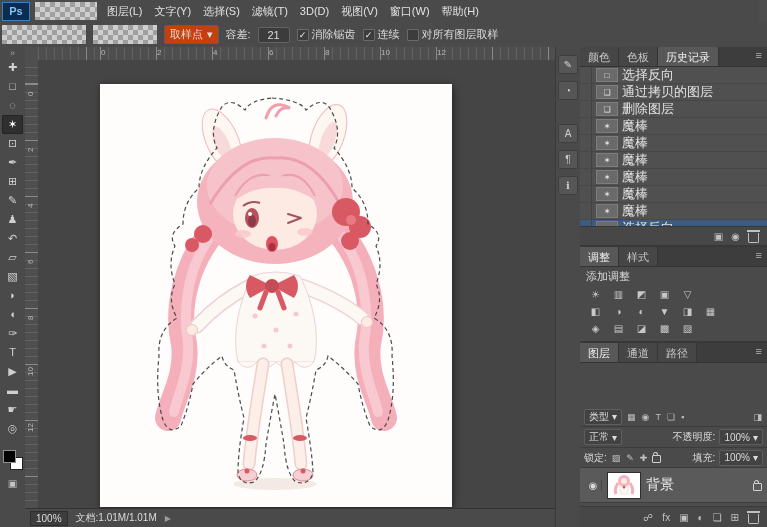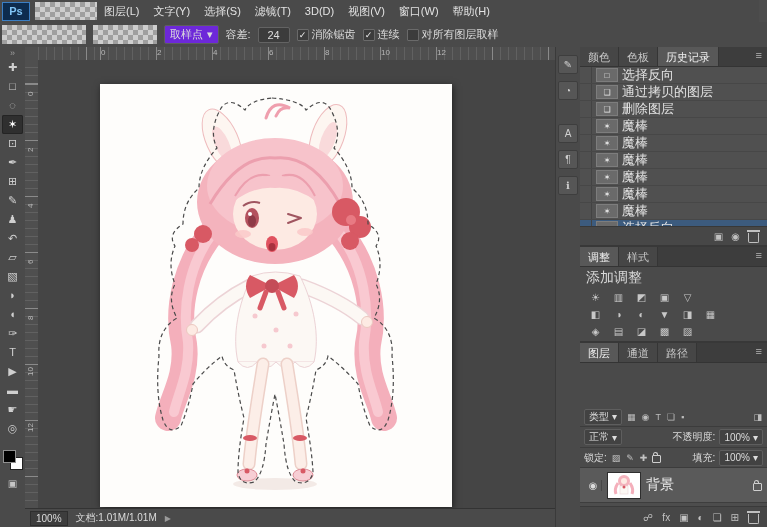--- a/index.html
+++ b/index.html
@@ -9,27 +9,27 @@
   .mosaic{background-image:
       linear-gradient(45deg,#9f9f9f 25%,transparent 25%,transparent 75%,#9f9f9f 75%),
       linear-gradient(45deg,#9f9f9f 25%,#cecece 25%,#cecece 75%,#9f9f9f 75%);
       background-size:10px 10px;background-position:0 0,5px 5px;}
   
   .menu-bar{position:absolute;top:0;left:0;right:8px;height:22px;background:#4a4a4a;
       border-bottom:1px solid #303030;display:flex;align-items:center;}
   .ps-logo{width:26px;height:17px;margin-left:2px;background:#0d2c4e;color:#7fc4f5;
       border:1px solid #3b7fc4;font-weight:bold;font-size:11px;display:flex;align-items:center;justify-content:center;}
   .m-menu{width:62px;height:18px;margin-left:5px;}
-  .menu-item{padding:0 7px;line-height:22px;color:#e3e3e3;font-size:11px;white-space:nowrap;}
+  .menu-item{padding:0 2px;line-height:22px;color:#e3e3e3;font-size:11px;white-space:nowrap;margin-left:8px;}
   
   .options-bar{position:absolute;top:22px;left:0;right:0;height:25px;background:#4a4a4a;
       border-bottom:1px solid #2c2c2c;display:flex;align-items:center;gap:7px;}
   .m-opt1{width:84px;height:19px;margin-left:2px;flex:none;}
   .m-opt2{width:64px;height:19px;flex:none;}
-  .opt-dd{display:flex;align-items:center;gap:4px;background:#6d28d9;border:1px solid #5e5e5e;
+  .opt-dd{display:flex;align-items:center;gap:4px;background:#c2410c;border:1px solid #5e5e5e;
       border-radius:2px;padding:1px 5px;height:15px;}
   .num-box{background:#3c3c3c;border:1px solid #636363;border-radius:2px;padding:0 4px;
       min-width:22px;height:14px;line-height:14px;text-align:center;}
   .chk{display:flex;align-items:center;gap:3px;white-space:nowrap;}
   .chk-box{width:10px;height:10px;background:#3c3c3c;border:1px solid #6a6a6a;border-radius:1px;
       font-size:9px;line-height:10px;text-align:center;color:#eee;}
   .btn{background:linear-gradient(#5d5d5d,#484848);border:1px solid #666;border-radius:3px;
       padding:2px 10px;color:#e0e0e0;white-space:nowrap;}
   .spacer{flex:1;}
   .ws-btn{margin-right:6px;}
@@ -86,21 +86,21 @@
   .h-row.sel{background:#3c5b7e;}
   .h-gut{width:11px;height:16px;border-right:1px solid #434343;flex:none;}
   .h-ic{width:20px;height:12px;margin:0 4px;background:#6a6a6a;border:1px solid #7d7d7d;
       font-size:8px;color:#e8e8e8;display:flex;align-items:center;justify-content:center;flex:none;}
   .h-label{font-size:13px;color:#e2e2e2;white-space:nowrap;font-family:Liberation Mono, monospace;}
   .h-footer{height:18px;display:flex;align-items:center;justify-content:flex-end;gap:8px;
       padding-right:8px;background:#474747;border-top:1px solid #383838;}
   .hf-ic{color:#c0c0c0;font-size:10px;}
   
   .adjust{height:94px;}
-  .adj-head{font-size:14px;color:#d8d8d8;padding:2px 6px;}
+  .adj-head{font-size:11px;color:#d8d8d8;padding:2px 6px;}
   .adj-row{display:flex;padding-left:4px;}
   .adj-ic{width:23px;height:17px;color:#c8c8c8;font-size:10px;display:flex;align-items:center;justify-content:center;}
   
   .layers{flex:1;border-bottom:none;}
   .lrow{display:flex;align-items:center;gap:4px;padding:0 4px;border-bottom:1px solid #3c3c3c;flex:none;}
   .lyr-filter{height:19px;margin-top:44px;}
   .dd{display:flex;align-items:center;gap:3px;background:#424242;border:1px solid #5e5e5e;border-radius:2px;
       padding:0 4px;height:14px;font-size:10px;white-space:nowrap;}
   .fic{font-size:9px;color:#bdbdbd;padding:0 1px;}
   .lyr-blend{height:20px;font-size:10px;}
@@ -141,21 +141,21 @@
   </div>
 
   <div class="options-bar">
     <div class="mosaic m-opt1"></div>
     <div class="mosaic m-opt2"></div>
     <span class="opt-dd">
       <span>取样点</span>
       <span>▾</span>
     </span>
     <span>容差:</span>
-    <span class="num-box">24</span>
+    <span class="num-box">21</span>
     <span class="chk">
       <span class="chk-box">✓</span>
       <span>消除锯齿</span>
     </span>
     <span class="chk">
       <span class="chk-box">✓</span>
       <span>连续</span>
     </span>
     <span class="chk">
       <span class="chk-box"></span>

